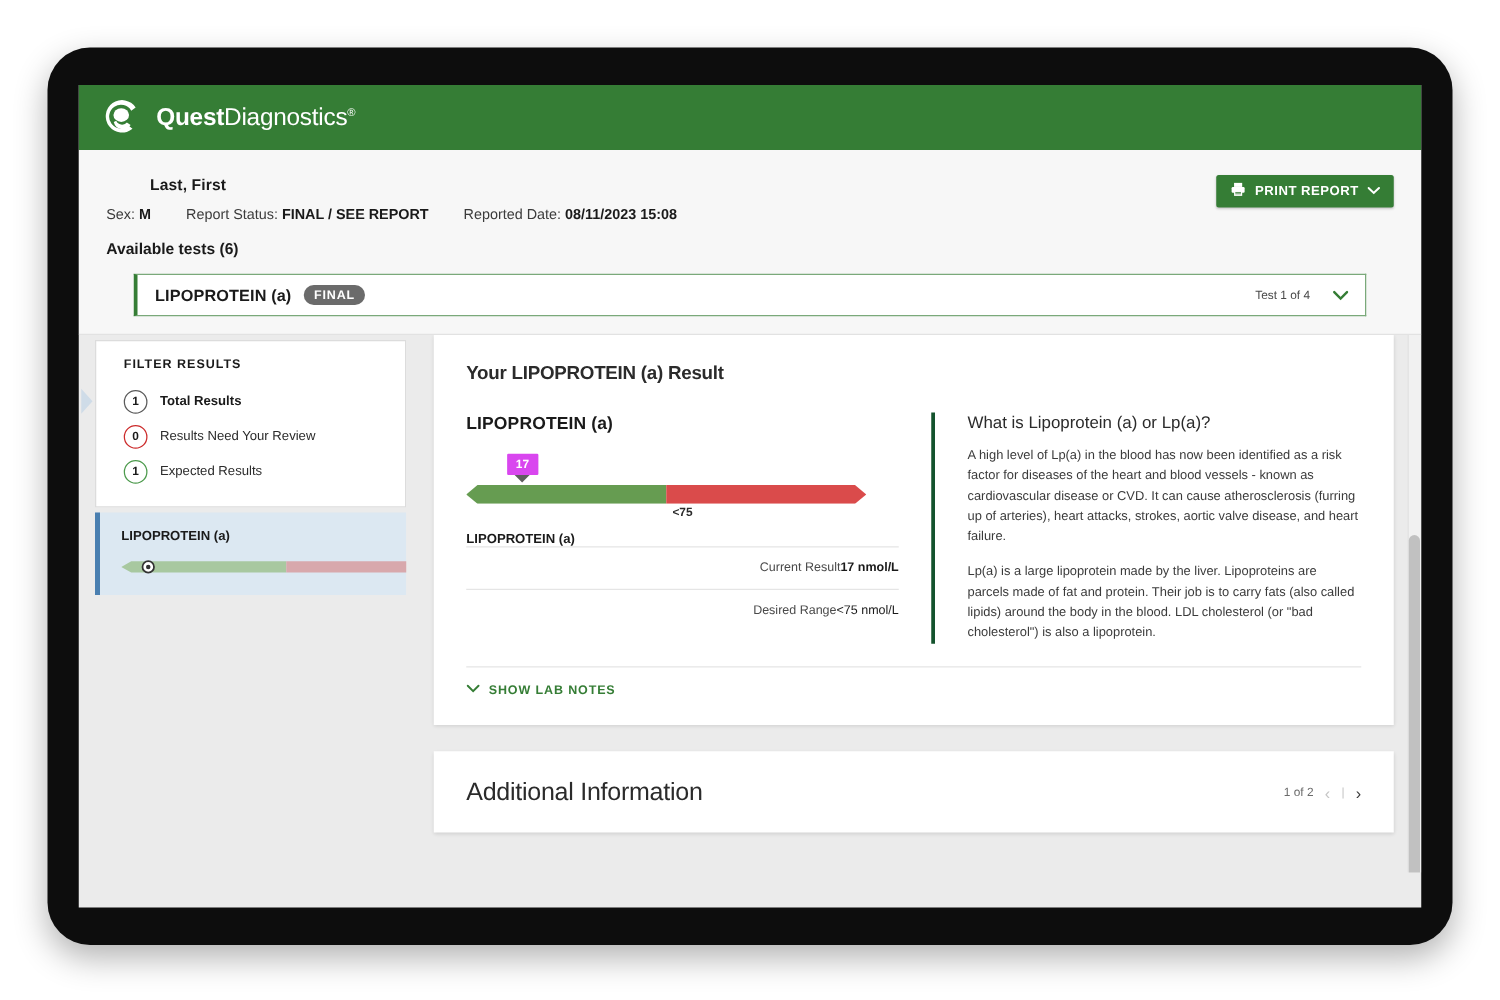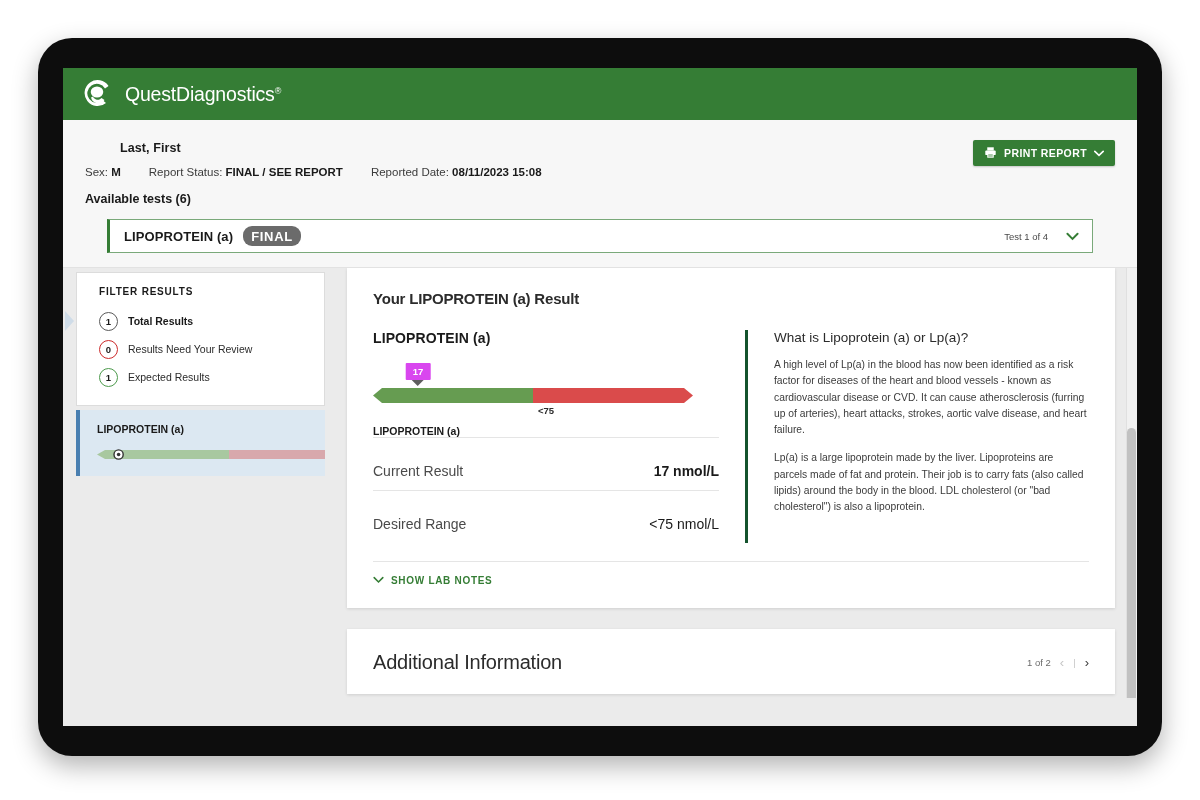--- a/index.html
+++ b/index.html
@@ -36,21 +36,21 @@
     padding-left: 19px;
   }
   #quest-logo-mark { width: 32px; height: 32px; flex: 0 0 32px; }
   #brand-wordmark {
     margin-left: 11px;
     color: #ffffff;
     font-size: 19.5px;
     letter-spacing: -0.2px;
     white-space: nowrap;
   }
-  #brand-wordmark .bold { font-weight: normal; }
+  #brand-wordmark .bold { font-weight: bold; }
   #brand-wordmark .light { font-weight: 300; }
   #brand-wordmark .tm { font-size: 9px; vertical-align: super; }
 
   
   #info-band {
     background: #f7f7f7;
     padding: 21px 22px 0 22px;
     position: relative;
     border-bottom: 1px solid #e2e2e2;
   }
@@ -97,21 +97,21 @@
     cursor: pointer;
   }
   #test-selector-name {
     font-size: 13px; font-weight: bold; color: #1a1a1a;
     letter-spacing: 0.1px;
   }
   #test-status-badge {
     margin-left: 10px;
     background: #6b6b6b;
     color: #ffffff;
-    font-size: 13px; font-weight: bold;
+    font-size: 10px; font-weight: bold;
     letter-spacing: 0.7px;
     border-radius: 9px;
     padding: 3px 8px 2.5px 8px;
   }
   #test-counter {
     margin-left: auto;
     font-size: 9.5px; color: #4a4a4a;
   }
   #test-selector-chevron {
     margin-left: 18px; color: #357d35;
@@ -235,24 +235,24 @@
     position: absolute; top: 42px;
     transform: translateX(-50%);
     font-size: 9.5px; font-weight: bold; color: #2b2b2b;
   }
 
   #result-sub-name {
     margin-top: 12px;
     font-size: 10.5px; font-weight: bold; color: #1a1a1a;
   }
   .result-row {
-    display: flex; justify-content: space-between; align-items: center;
+    display: flex; justify-content: flex-end; align-items: center;
     border-top: 1px solid #e5e5e5;
-    padding: 25px 0 11px 0;
-    font-size: 14px;
+    padding: 11px 0 11px 0;
+    font-size: 10px;
   }
   .result-row:first-of-type { margin-top: 9px; }
   .result-row-label { color: #4a4a4a; }
   .result-row-value { color: #1a1a1a; }
   .result-row.bold .result-row-value { font-weight: bold; }
 
   #info-heading {
     font-size: 13.5px; font-weight: 400; color: #2b2b2b;
   }
   .info-paragraph {

